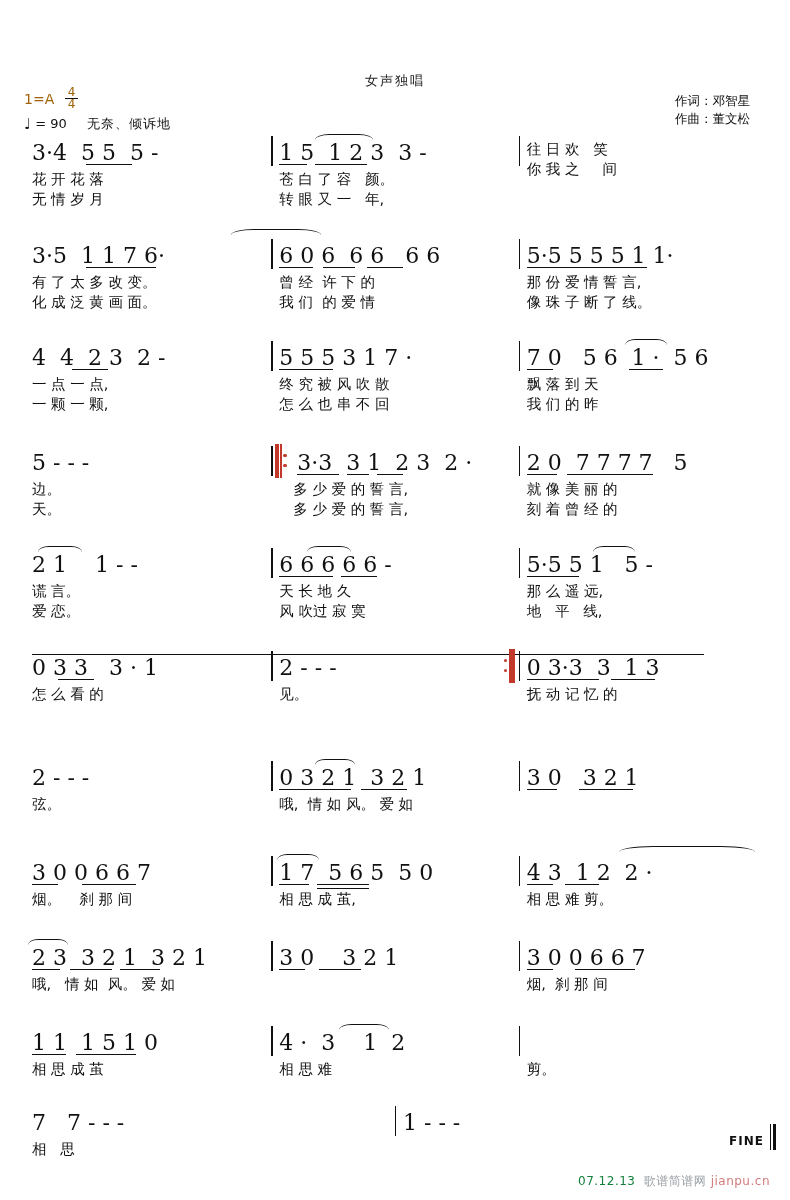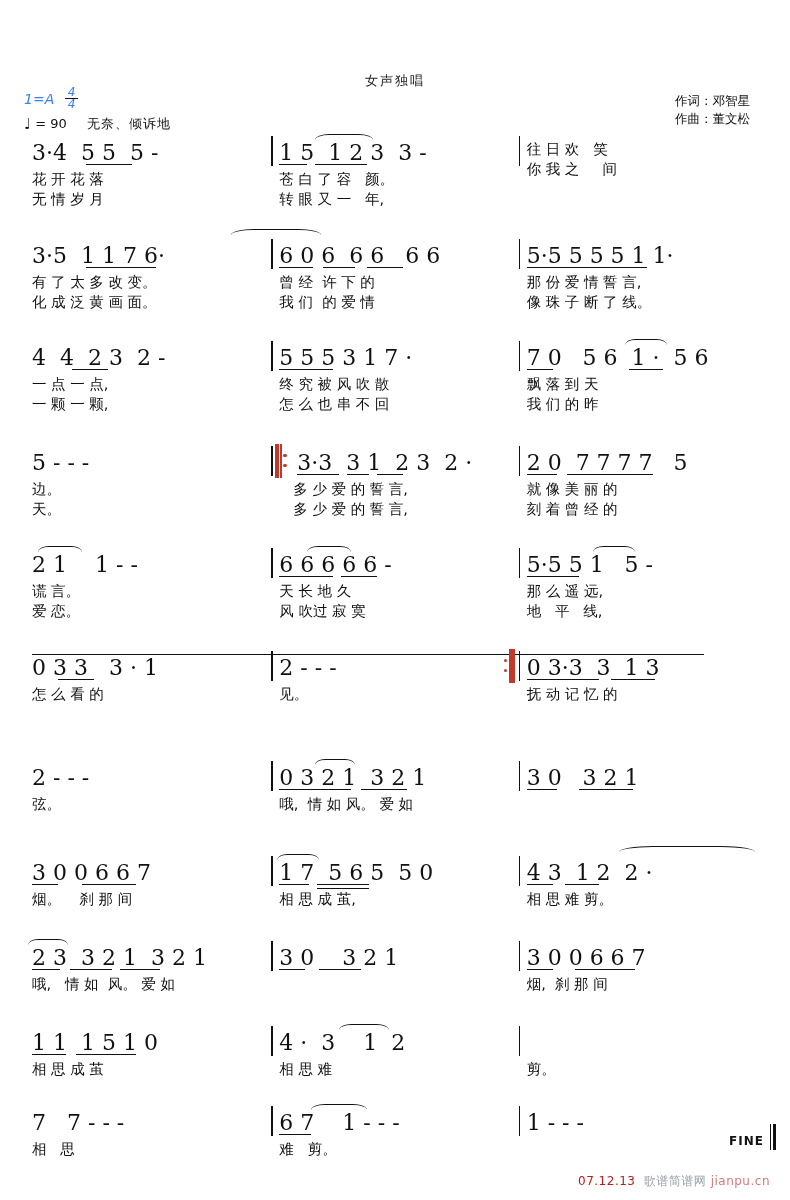--- a/index.html
+++ b/index.html
@@ -25,39 +25,39 @@
   .subtitle{
     position:absolute;top:72px;left:0;width:790px;
     text-align:center;font-size:13px;letter-spacing:2px;color:#222;
   }
   .credits{
     position:absolute;top:92px;right:40px;
     font-size:12.5px;line-height:18px;text-align:right;color:#111;
   }
   .keysig{
     position:absolute;top:88px;left:24px;
-    font-size:14px;color:#3b82f6;font-style:italic;
+    font-size:14px;color:#a16207;
   }
   .keysig .frac{
     display:inline-block;vertical-align:middle;
     text-align:center;line-height:11px;font-size:12px;
     margin-left:6px;position:relative;top:-1px;
   }
   .keysig .frac .num{display:block;border-bottom:1.4px solid #111;padding:0 3px;}
   .keysig .frac .den{display:block;padding:0 3px;}
   .tempo{
     position:absolute;top:114px;left:24px;
     font-size:13px;color:#111;white-space:nowrap;
   }
   .tempo .note{font-size:15px;position:relative;top:1px;}
   .tempo .mood{margin-left:16px;letter-spacing:1px;}
 
   
   .system{position:absolute;left:24px;width:742px;}
-  .measures{display:flex;}
+  .measures{display:flex;justify-content:flex-end;}
   .m{position:relative;flex:1;}
   .m.bar::before{
     content:"";position:absolute;left:0;top:-4px;height:30px;width:1.4px;background:#111;
   }
   .notes{
     font-family:"DejaVu Serif","Liberation Serif",serif;
     font-size:22px;
     letter-spacing:0px;
     white-space:pre;
     height:30px;
@@ -101,21 +101,21 @@
   }
   .endbar{position:absolute;right:14px;bottom:50px;width:8px;height:26px;}
   .endbar .t{position:absolute;right:0;top:0;width:3.2px;height:26px;background:#111;}
   .endbar .n{position:absolute;right:5px;top:0;width:1.3px;height:26px;background:#111;}
 
   .footer{
     position:absolute;bottom:10px;right:20px;
     font-size:12px;color:#9aa0a6;letter-spacing:0.5px;
   }
   .footer .brand{color:#d27b7b;}
-  .footer .date{color:#b91c1c;margin-right:4px;}
+  .footer .date{color:#15803d;margin-right:4px;}
 </style>
 </head>
 <body>
 
 <div class="sheet">
 
   <div class="subtitle">女声独唱</div>
 
   <div class="keysig">
     <span>1=A</span>
@@ -402,26 +402,20 @@
     </div>
   </div>
 
   <div class="system" style="top:1110px">
     <div class="measures">
       <div class="m">
         <div class="notes">7   7 - - -</div>
         <div class="lyr">相   思</div>
       </div>
       <div class="m bar">
-        <div class="notes">6 7    1 - - -</div>
-        <div class="ul" style="left:8px;top:24px;width:32px;"></div>
-        <div class="slur" style="left:40px;top:-6px;width:56px;"></div>
-        <div class="lyr">难   剪。</div>
-      </div>
-      <div class="m bar">
         <div class="notes">1 - - -</div>
         <div class="lyr"></div>
       </div>
     </div>
   </div>
 
   <div class="fine">FINE</div>
   <div class="endbar">
     <div class="t"></div>
       <div class="n"></div>

